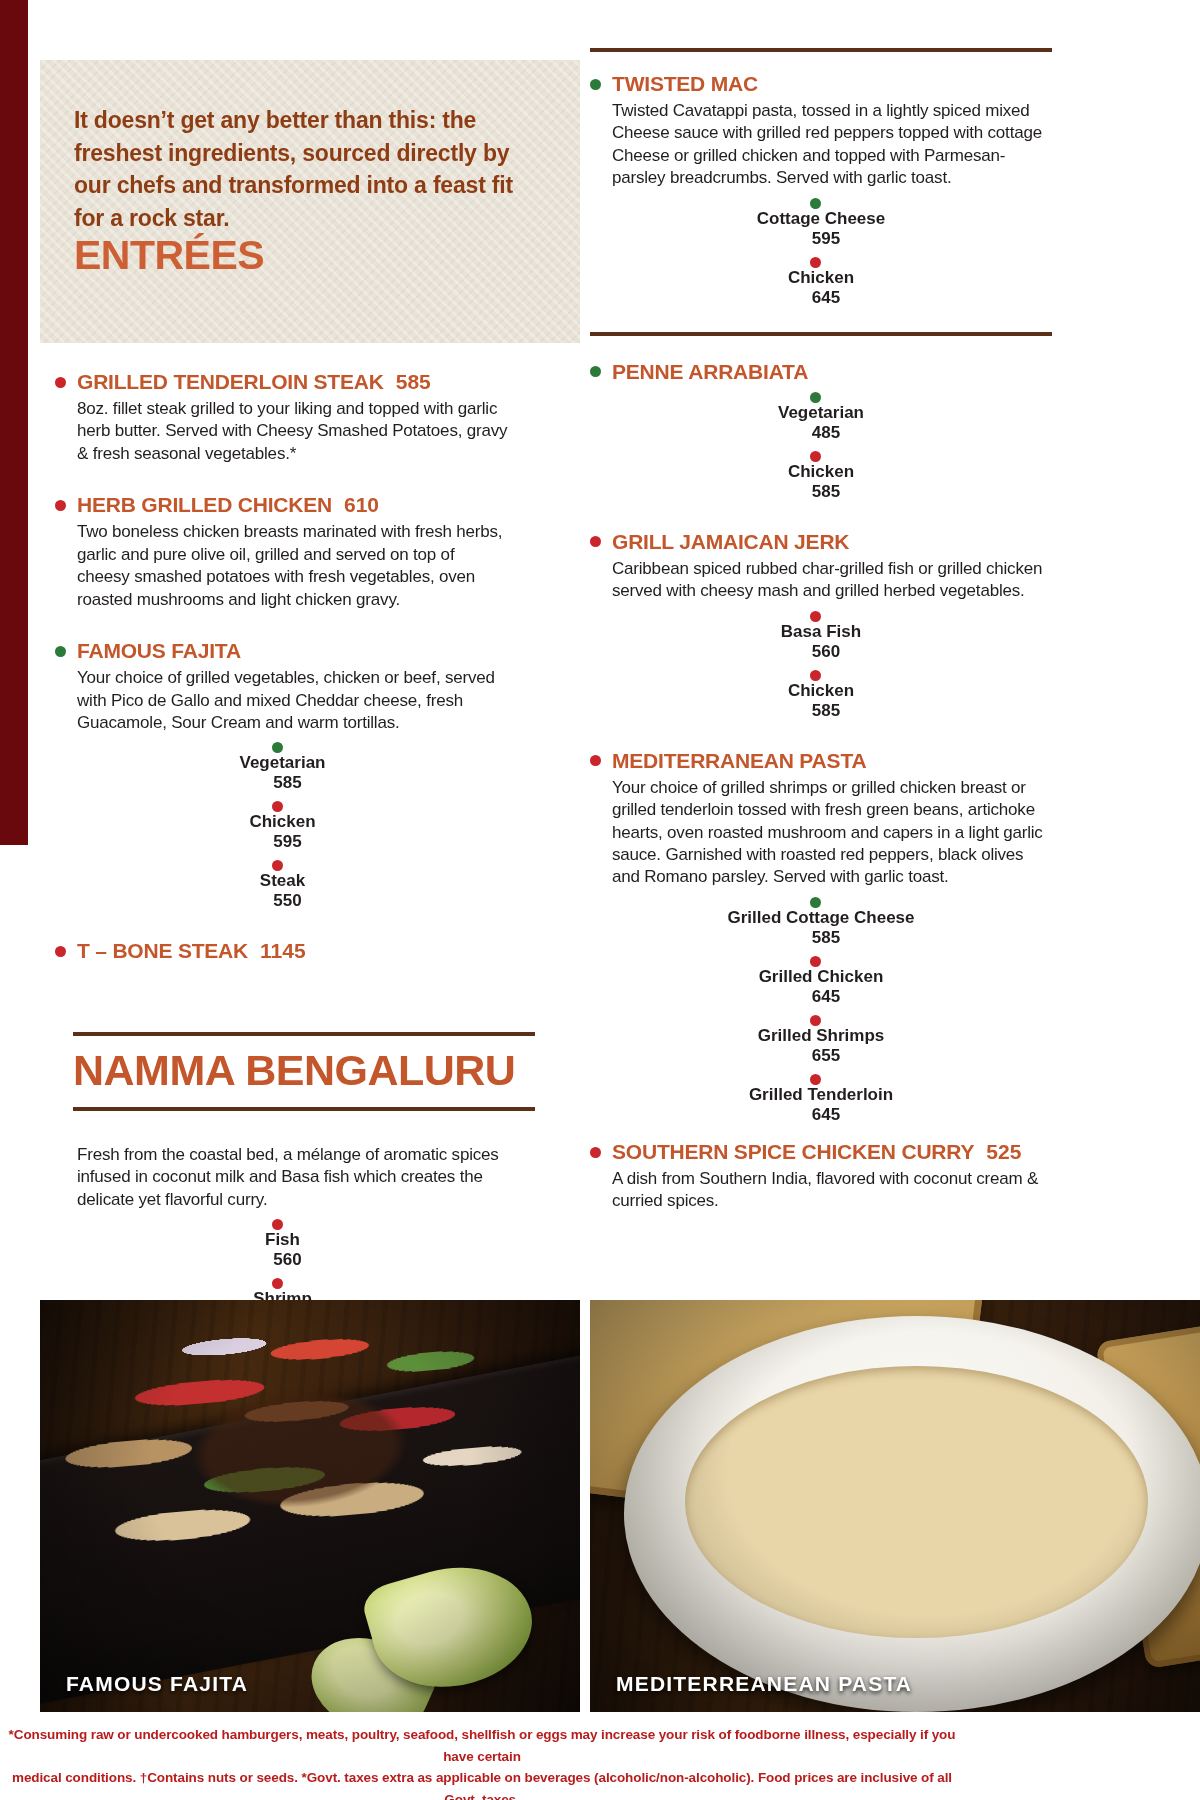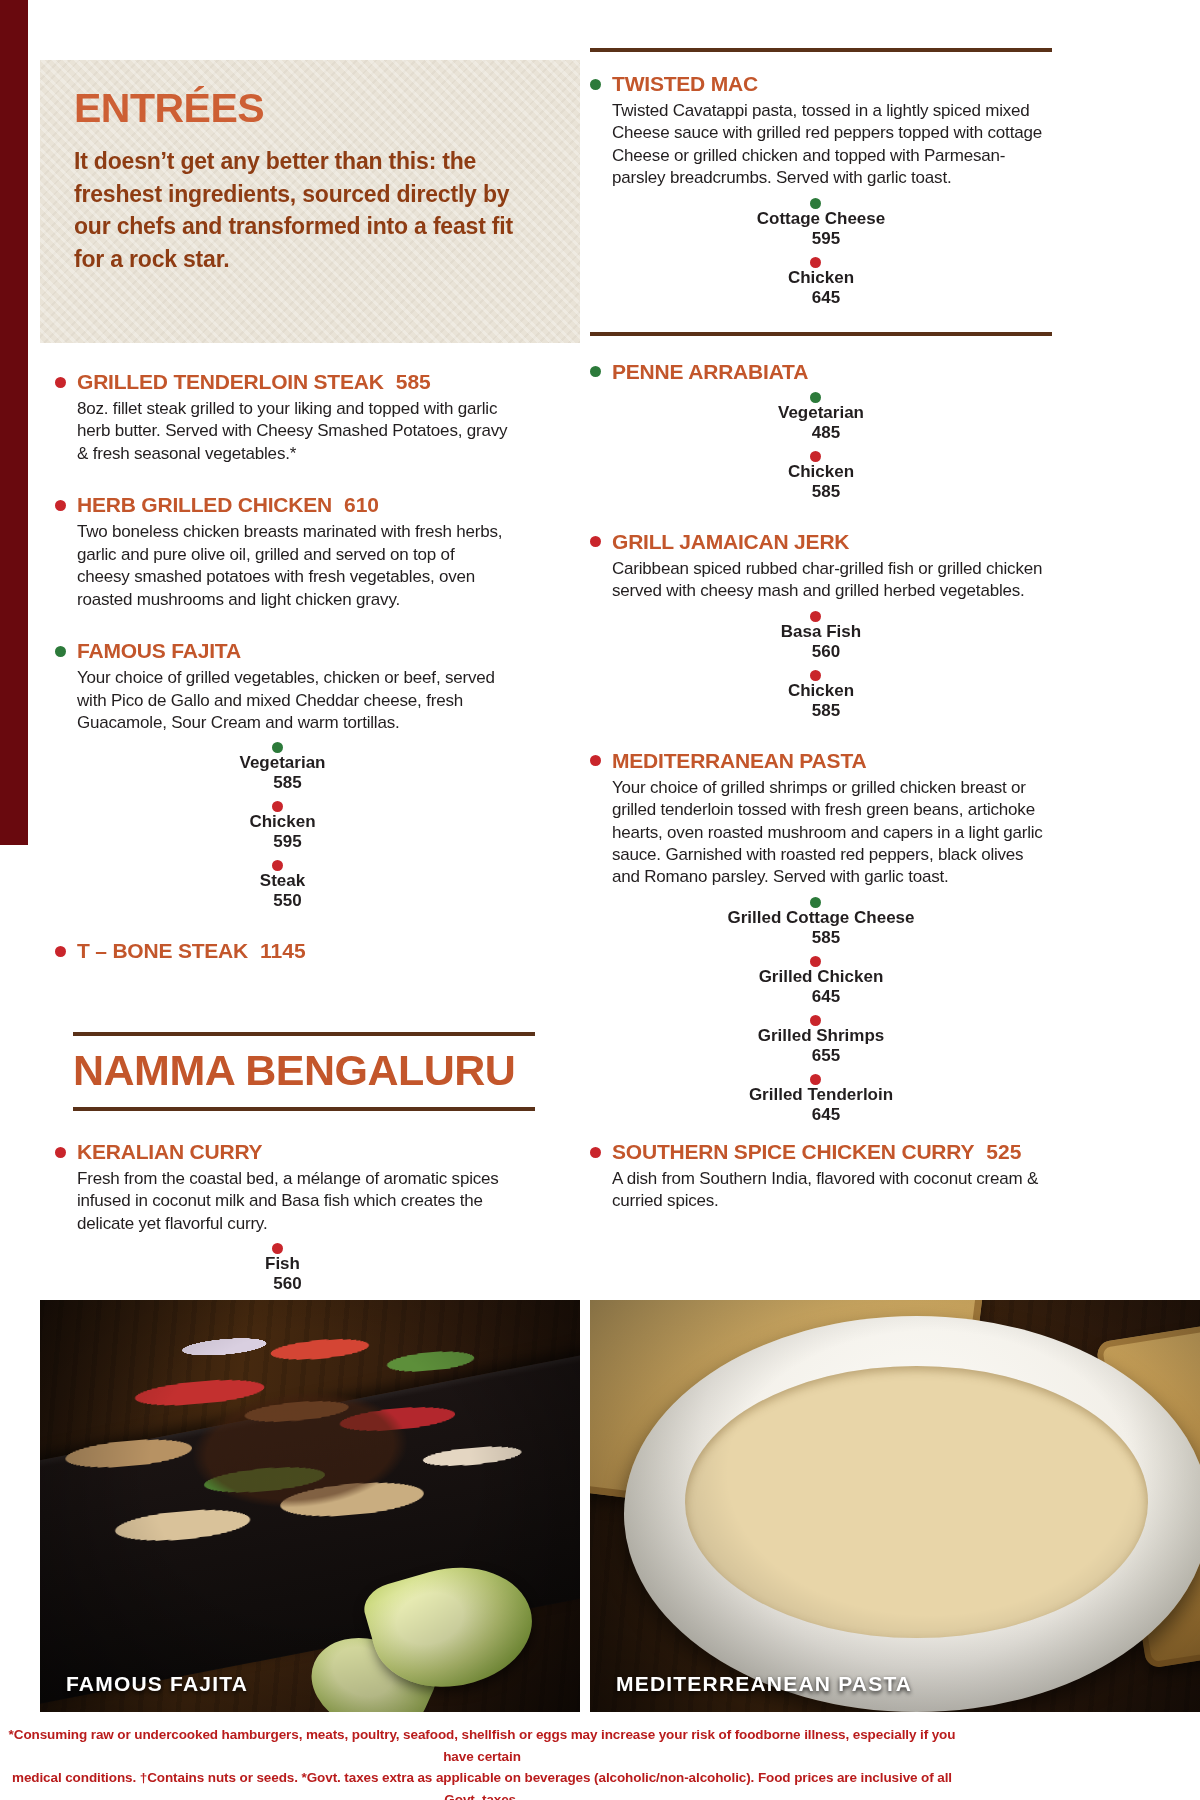--- a/index.html
+++ b/index.html
@@ -117,22 +117,22 @@
   
   #footer{position:absolute;left:0;top:1724px;width:964px;text-align:center;
     color:#b91c1c;font-size:13.5px;font-weight:bold;line-height:1.6;letter-spacing:-.1px;}
 </style>
 </head>
 <body>
 
 <div id="stripe"></div>
 
 <div id="intro">
+  <div id="intro-text">It doesn’t get any better than this: the freshest ingredients, sourced directly by our chefs and transformed into a feast fit for a rock star.</div>
   <div id="intro-title">ENTRÉES</div>
-  <div id="intro-text">It doesn’t get any better than this: the freshest ingredients, sourced directly by our chefs and transformed into a feast fit for a rock star.</div>
 </div>
 
 <div id="col-left" class="col">
     <div class="entry">
       <div class="entry-head">
         <span class="dot red"></span>
         <span class="entry-title">GRILLED TENDERLOIN STEAK</span>
         <span class="entry-price">585</span>
       </div>
       <div class="entry-desc">8oz. fillet steak grilled to your liking and topped with garlic herb butter. Served with Cheesy Smashed Potatoes, gravy &amp; fresh seasonal vegetables.*</div>
@@ -258,24 +258,20 @@
   </div>
 
 <div id="namma">
   <div class="namma-rule"></div>
   <div id="namma-title">NAMMA BENGALURU</div>
   <div class="namma-rule"></div>
 </div>
 
 <div id="namma-left" class="col">
     <div class="entry">
-      <div class="entry-head">
-        <span class="dot red"></span>
-        <span class="entry-title">KERALIAN CURRY</span>
-      </div>
       <div class="entry-desc">Fresh from the coastal bed, a mélange of aromatic spices infused in coconut milk and Basa fish which creates the delicate yet flavorful curry.</div>
       <div class="option">
         <span class="dot red"></span>
         <span class="option-label">Fish</span>
         <span class="option-price">560</span>
       </div>
       <div class="option">
         <span class="dot red"></span>
         <span class="option-label">Shrimp</span>
         <span class="option-price">620</span>

